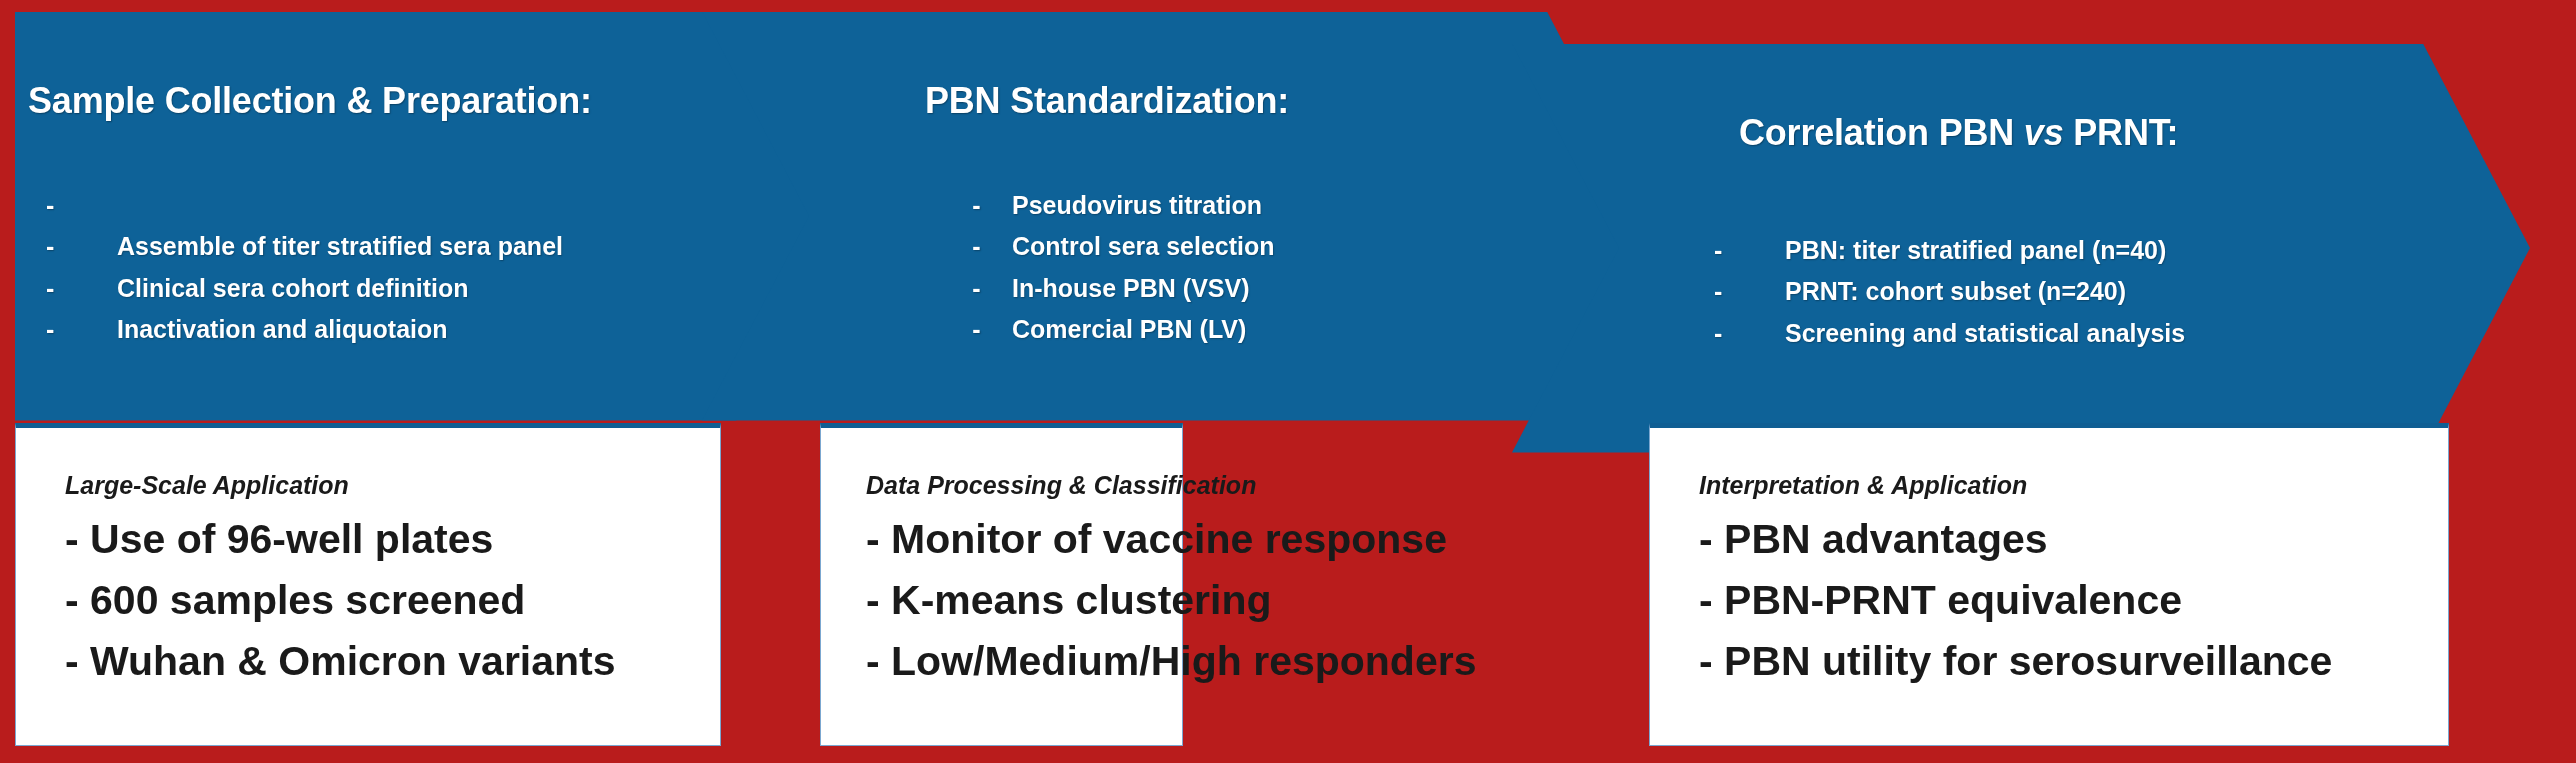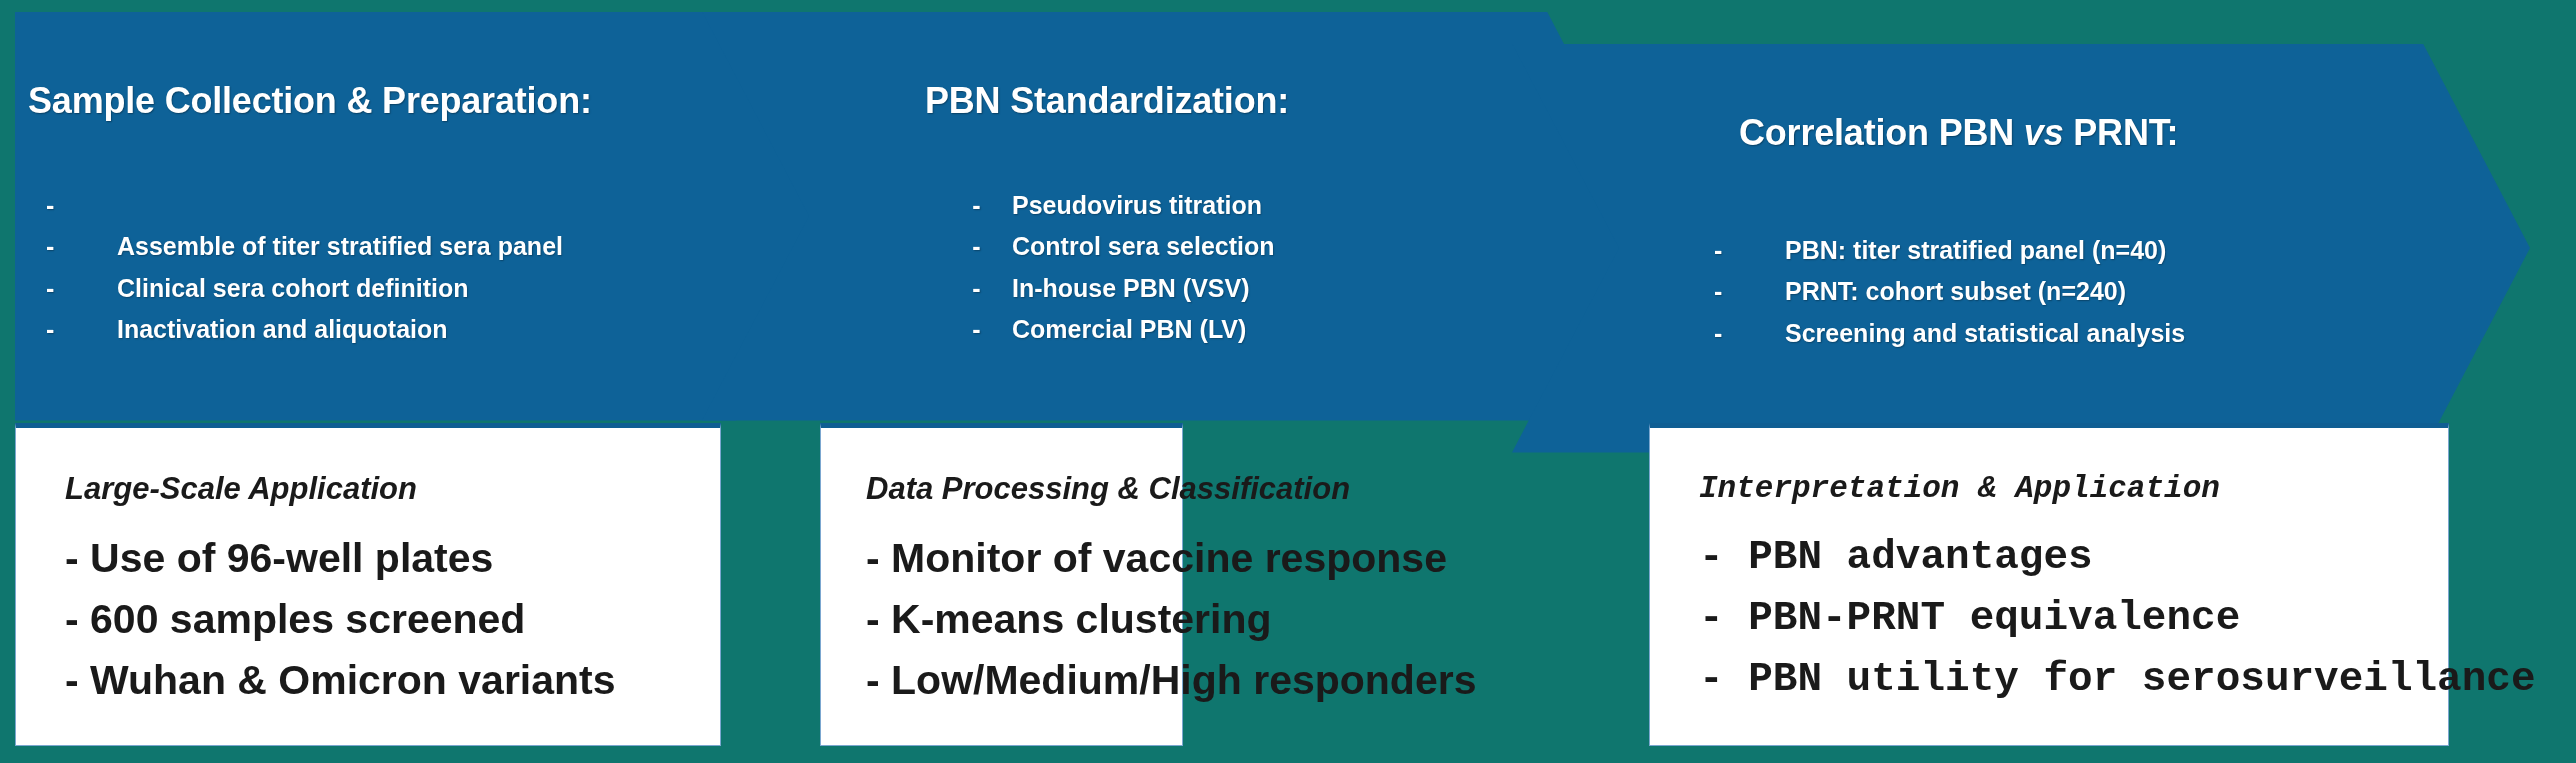--- a/index.html
+++ b/index.html
@@ -1,17 +1,17 @@
 <!DOCTYPE html>
 <html style="font-size:13px"><head>
 <meta charset="utf-8">
 <style>
   html,body{margin:0;padding:0;background:#ffffff;}
   body{width:2576px;height:763px;font-family:"Liberation Sans",sans-serif;overflow:hidden;}
-  #stage{position:relative;width:2576px;height:763px;background:#0f766e;}
+  #stage{position:relative;width:2576px;height:763px;background:#b91c1c;}
 
   
   .arrow{position:absolute;top:11.5px;height:409px;}
   .arrow .shape{position:absolute;inset:0;background:var(--blue);}
   .arrow.notched .shape{
     clip-path:polygon(0 0, calc(100% - 107px) 0, 100% 50%, calc(100% - 107px) 100%,
                       0 100%, 107px 50%);
   }
   .arrow.flat .shape{
     clip-path:polygon(0 0, calc(100% - 107px) 0, 100% 50%, calc(100% - 107px) 100%, 0 100%);
@@ -35,22 +35,22 @@
   .bullets li .btxt{flex:none;}
 
   
   .box{
     position:absolute;top:423px;height:323px;background:#ffffff;
     border:1.6px solid #7BA7D0;border-top:5px solid #0F5E93;
     box-sizing:border-box;
   }
   .box .inner{position:absolute;left:49px;top:43px;}
   .box-title{
-    font-style:italic;font-weight:bold;font-size:31px;color:#1a1a1a;
-    white-space:nowrap;margin-bottom:30px;
+    font-style:italic;font-weight:bold;font-size:25px;color:#1a1a1a;
+    white-space:nowrap;margin-bottom:18px;
   }
   .box-list{list-style:none;margin:0;padding:0;}
   .box-list li{
     font-size:41px;font-weight:bold;color:#1a1a1a;
     white-space:nowrap;margin-bottom:18px;line-height:1.05;
   }
 </style>
 </head>
 <body>
 
@@ -147,21 +147,21 @@
           <span class="btxt">PRNT: cohort subset (n=240)</span>
         </li>
         <li>
           <span class="dash">-</span>
           <span class="btxt">Screening and statistical analysis</span>
         </li>
       </ul>
     </div>
   </div>
 
-  <div class="box" style="left:1649px;width:800px;font-family:Liberation Mono, monospace;">
+  <div class="box" style="left:1649px;width:800px;">
     <div class="inner" style="left:49px;top:43px;">
       <div class="box-title">Interpretation &amp; Application</div>
       <ul class="box-list">
         <li>- PBN advantages</li>
         <li>- PBN-PRNT equivalence</li>
         <li>- PBN utility for serosurveillance</li>
       </ul>
     </div>
   </div>
 

